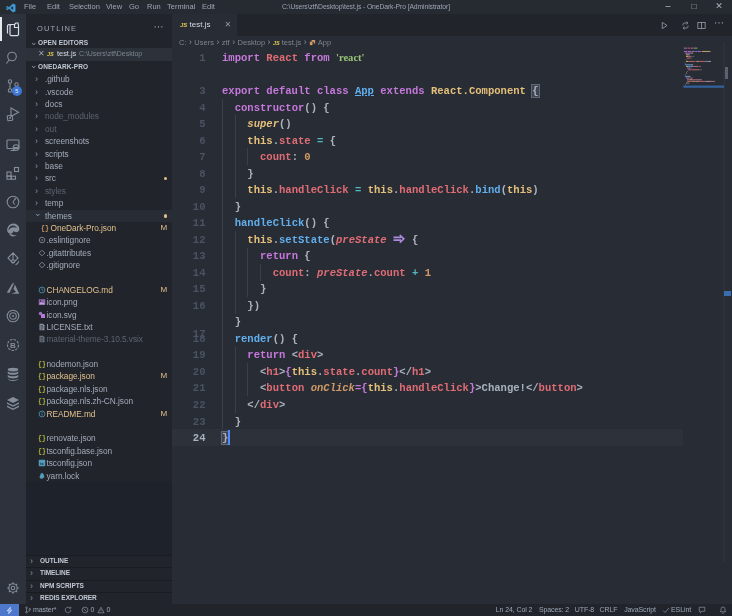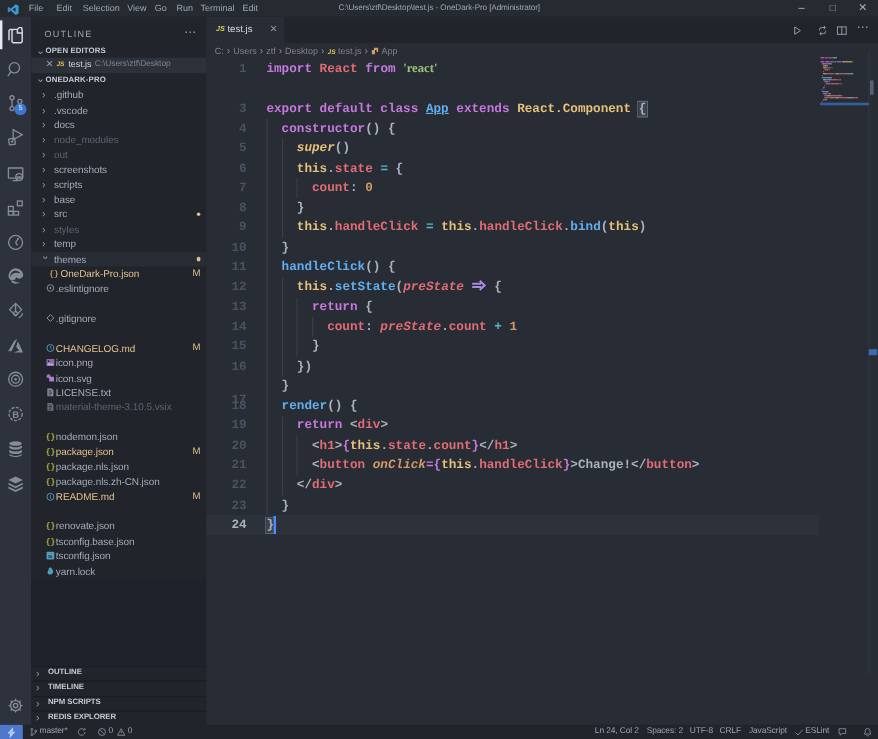--- a/index.html
+++ b/index.html
@@ -257,20 +257,26 @@
         </svg></span>
       <span class="abs mod" style="left:24.5px;top:0">OneDark-Pro.json</span>
       <span class="mbadge">M</span>
     </div>
 <div class="sb-row" style="top:220.2px">
       <span class="abs" style="left:11.5px;top:2px;line-height:0"><svg width="8" height="8" viewBox="0 0 16 16">
           <circle cx="8" cy="8" r="5.5" fill="none" stroke="#8a93a4" stroke-width="1.6"></circle>
           <circle cx="8" cy="8" r="1.6" fill="#8a93a4"></circle>
         </svg></span>
       <span class="abs" style="left:20.5px;top:0">.eslintignore</span>
+    </div>
+<div class="sb-row" style="top:232.6px">
+      <span class="abs" style="left:11.5px;top:2px;line-height:0"><svg width="8" height="8" viewBox="0 0 16 16">
+          <rect x="4" y="4" width="8" height="8" transform="rotate(45 8 8)" fill="none" stroke="#8a93a4" stroke-width="1.5"></rect>
+        </svg></span>
+      <span class="abs" style="left:20.5px;top:0">.gitattributes</span>
     </div>
 <div class="sb-row" style="top:245.0px">
       <span class="abs" style="left:11.5px;top:2px;line-height:0"><svg width="8" height="8" viewBox="0 0 16 16">
           <rect x="4" y="4" width="8" height="8" transform="rotate(45 8 8)" fill="none" stroke="#8a93a4" stroke-width="1.5"></rect>
         </svg></span>
       <span class="abs" style="left:20.5px;top:0">.gitignore</span>
     </div>
 <div class="sb-row" style="top:269.8px">
       <span class="abs" style="left:11.5px;top:2px;line-height:0"><svg width="8" height="8" viewBox="0 0 16 16">
           <circle cx="8" cy="8" r="5.8" fill="none" stroke="#519aba" stroke-width="1.6"></circle>

